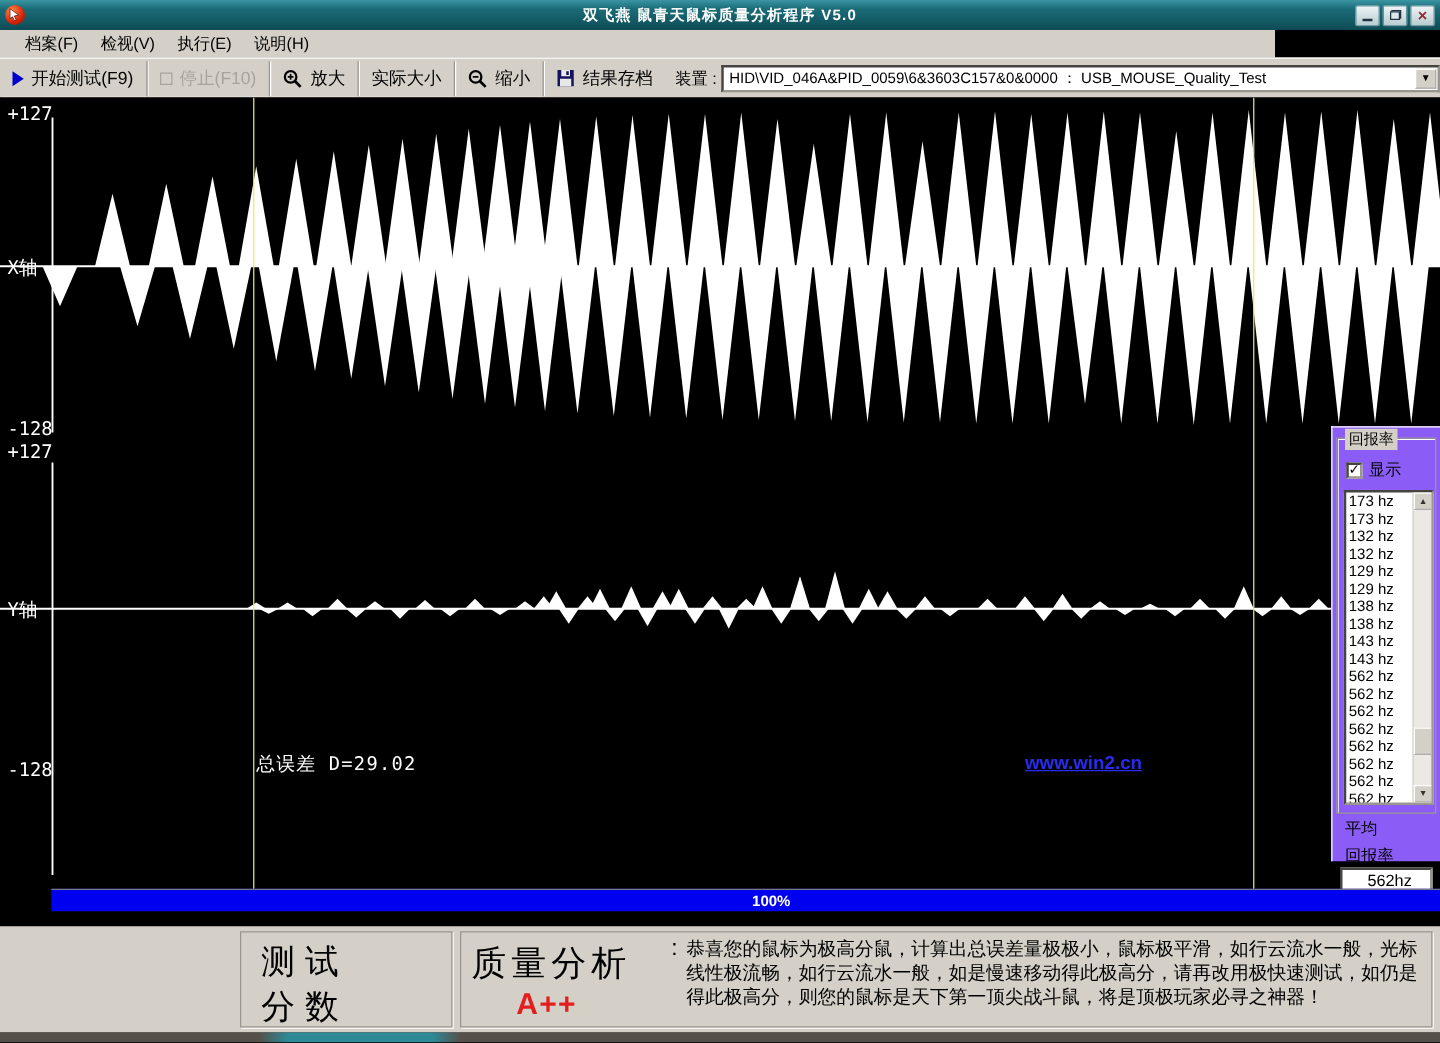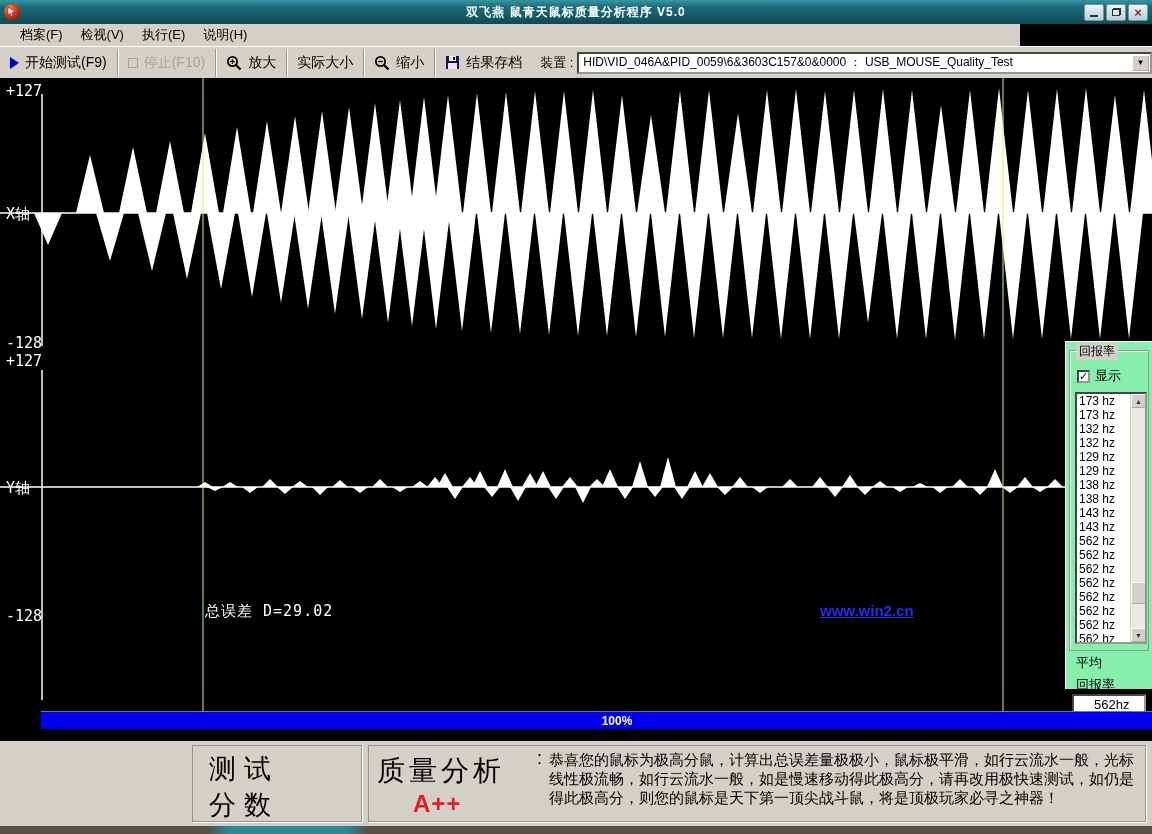--- a/index.html
+++ b/index.html
@@ -53,21 +53,21 @@
   .chart svg { position:absolute; left:0; top:0; }
   .axis-label { position:absolute; color:#fff; font-family:"DejaVu Sans Mono", monospace;
     font-size:15px; white-space:nowrap; }
   .err-label { position:absolute; left:205px; top:524px; color:#fff;
     font-family:"DejaVu Sans Mono", monospace; font-size:15px; letter-spacing:1px; }
   .site-link { position:absolute; left:820px; top:524px; color:#2a2af0; font-size:15px;
     font-weight:bold; text-decoration:underline; font-family:"Liberation Sans", sans-serif; }
 
   
   .rate-panel { position:absolute; left:1065px; top:341px; width:87px; height:348px;
-    background:#86efac; border-left:1px solid #fff; border-top:1px solid #fff; }
+    background:#8b5cf6; border-left:1px solid #fff; border-top:1px solid #fff; }
   .groupbox { position:absolute; left:3px; top:8px; width:80px; height:301px;
     border:1px solid #9a968e; box-shadow:1px 1px 0 #fff inset; }
   .groupbox-title { position:absolute; left:6px; top:-8px; background:#d4d0c8;
     font-size:12px; padding:0 3px; }
   .show-row { position:absolute; left:7px; top:16px; display:flex; align-items:center; gap:5px; }
   .checkbox { width:13px; height:13px; background:#fff; border:2px inset #9a968e;
     display:flex; align-items:center; justify-content:center; font-size:11px; line-height:11px; color:#000; }
   .show-label { font-size:13px; }
   .ratelist { position:absolute; left:5px; top:41px; width:72px; height:252px;
     background:#fff; border:2px inset #9a968e; overflow:hidden; display:flex; }

